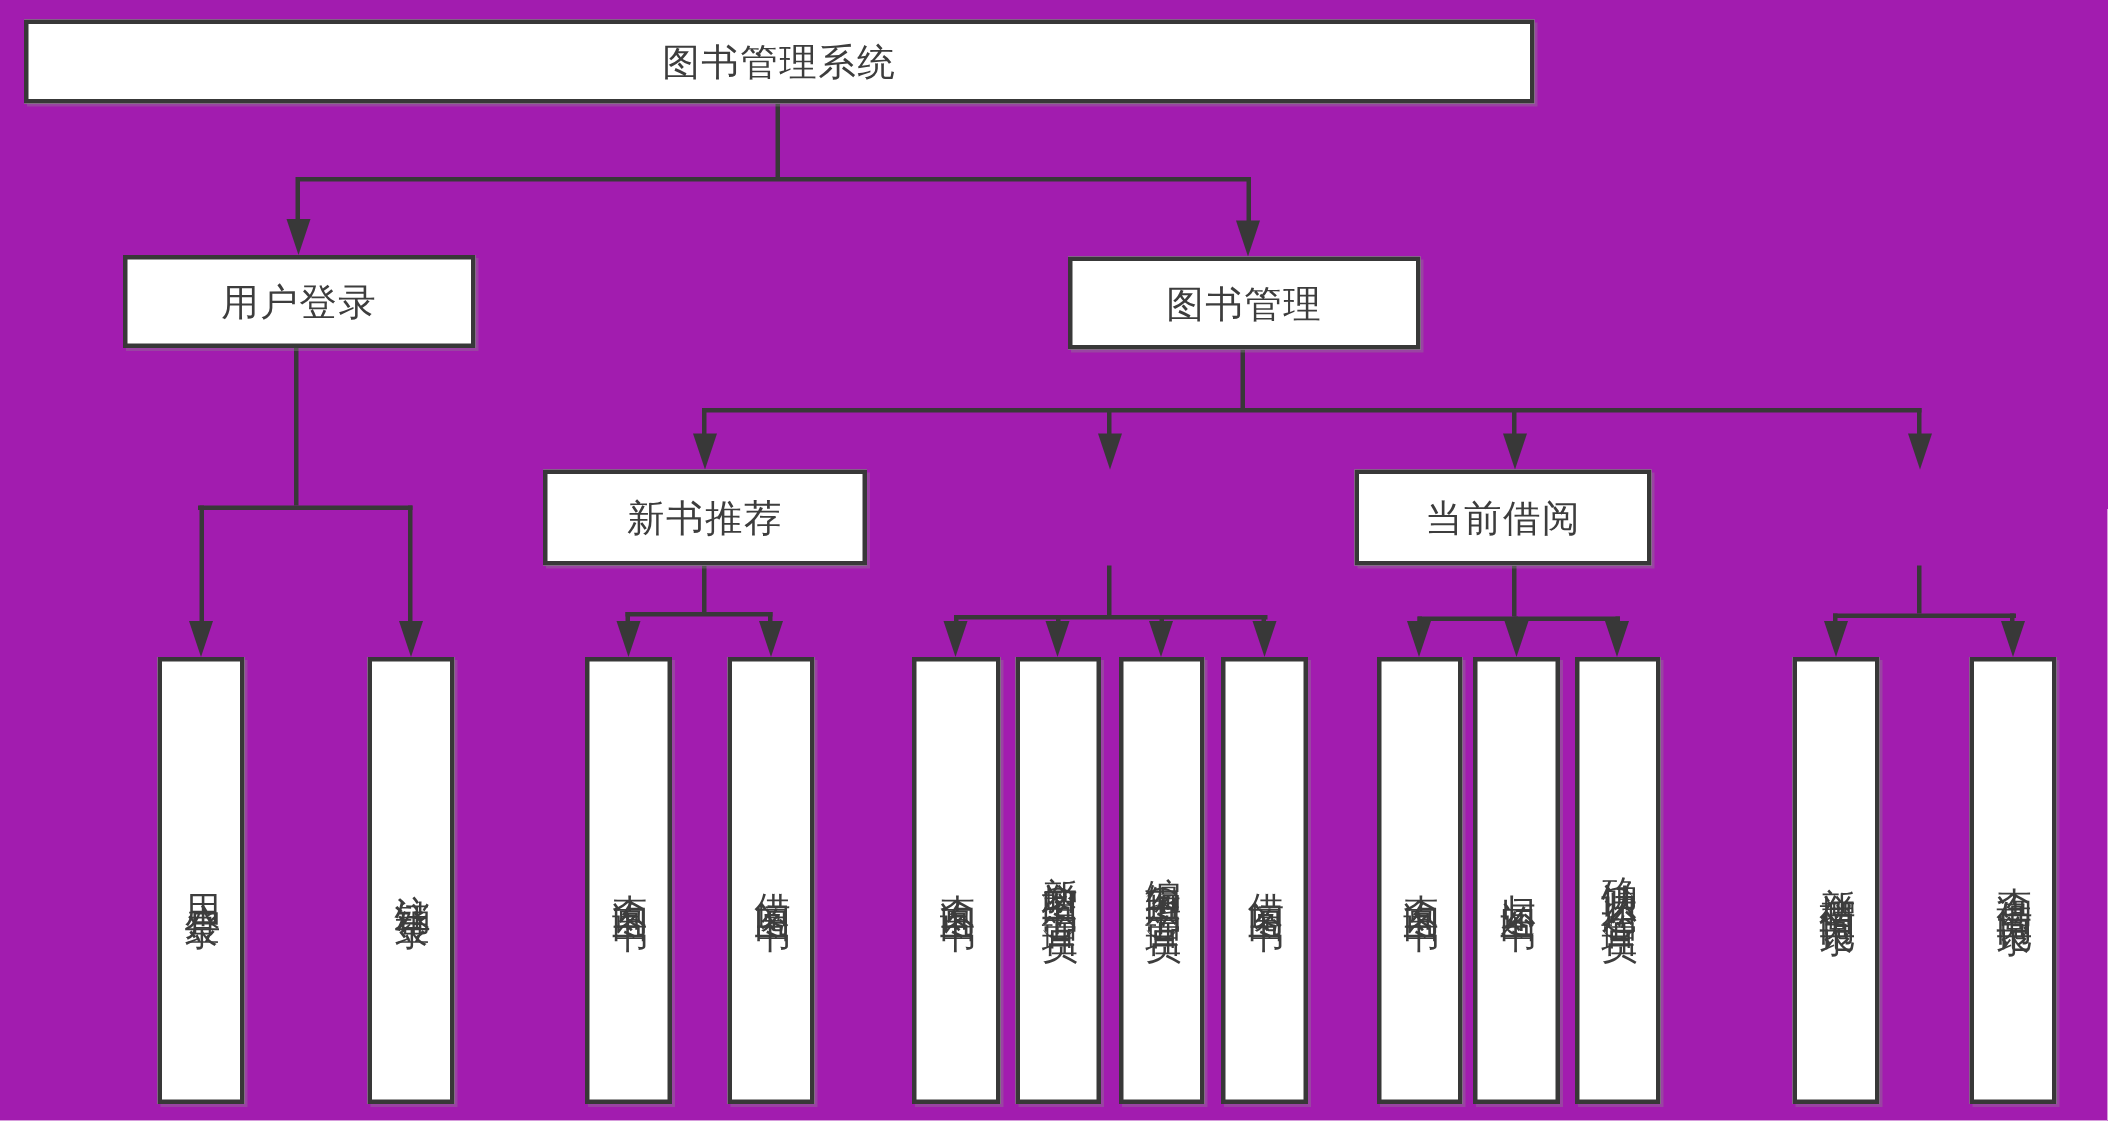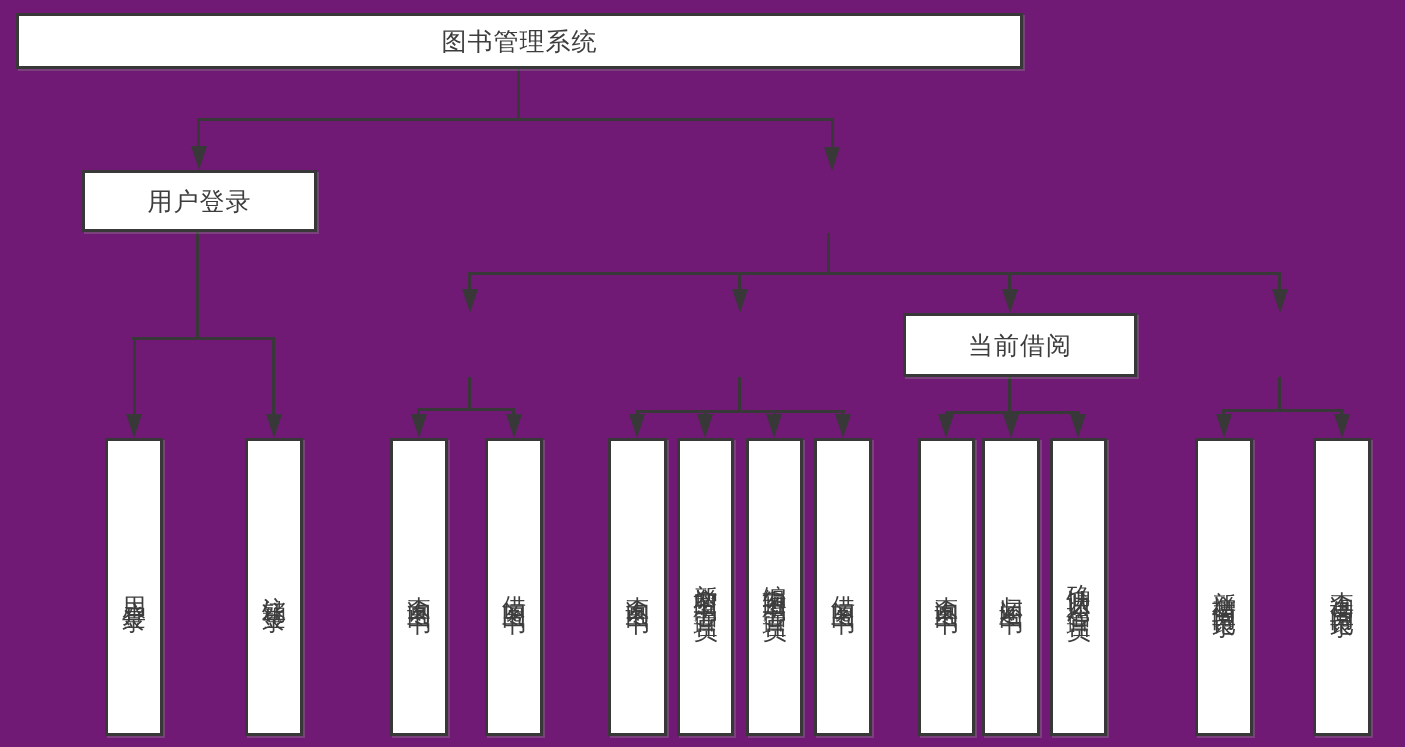--- a/index.html
+++ b/index.html
@@ -3,21 +3,21 @@
 <meta charset="utf-8">
 <style>
   * { box-sizing: border-box; }
   html, body { margin: 0; padding: 0; background: #ffffff; }
   body { font-family: "Liberation Sans", sans-serif; }
 
   .canvas {
     position: relative;
     width: 1405px;
     height: 747px;
-    background: #701a75;
+    background: #a21caf;
     overflow: hidden;
   }
 
   
   .box {
     position: absolute;
     background: #ffffff;
     border: 3px solid #383838;
     color: #3d3d3d;
     display: flex;
@@ -53,21 +53,21 @@
     white-space: nowrap;
     z-index: 6;
   }
 
   
   #b-root { left: 16px;   top: 13px;  width: 1007px; height: 56px; }
   #b-user { left: 82px;   top: 170px; width: 235px;  height: 62px; }
   #b-mgmt { left: 712px;  top: 171px; width: 235px;  height: 62px; }
   #b-nb   { left: 362px;  top: 313px; width: 216px;  height: 64px; }
   #b-bb   { left: 633px;  top: 313px; width: 215px;  height: 64px; }
-  #b-cb   { left: 903px;  top: 313px; width: 234px;  height: 64px; }
+  #b-cb   { left: 903px;  top: 313px; width: 198px;  height: 64px; }
   #b-br   { left: 1173px; top: 313px; width: 215px;  height: 64px; }
 
   .leaf { top: 438px; height: 298px; }
   #l1  { left: 105px;  width: 58px; }
   #l2  { left: 245px;  width: 58px; }
   #l3  { left: 390px;  width: 58px; }
   #l4  { left: 485px;  width: 58px; }
   #l5  { left: 608px;  width: 59px; }
   #l6  { left: 677px;  width: 57px; }
   #l7  { left: 746px;  width: 57px; }
@@ -208,20 +208,26 @@
   <div class="line" id="c-br2"></div>
   <div class="arrow" id="a-br1"></div>
   <div class="arrow" id="a-br2"></div>
 
   <div class="box hbox" id="b-root">
     <span>图书管理系统</span>
   </div>
   <div class="box hbox" id="b-user">
     <span>用户登录</span>
   </div>
+  <div class="box hbox" id="b-mgmt">
+    <span>图书管理</span>
+  </div>
+  <div class="box hbox" id="b-nb">
+    <span>新书推荐</span>
+  </div>
   <div class="box hbox" id="b-cb">
     <span>当前借阅</span>
   </div>
 
   <div class="box leaf" id="l1">
     <span class="vtext">用户登录</span>
   </div>
   <div class="box leaf" id="l2">
     <span class="vtext">注销登录</span>
   </div>

